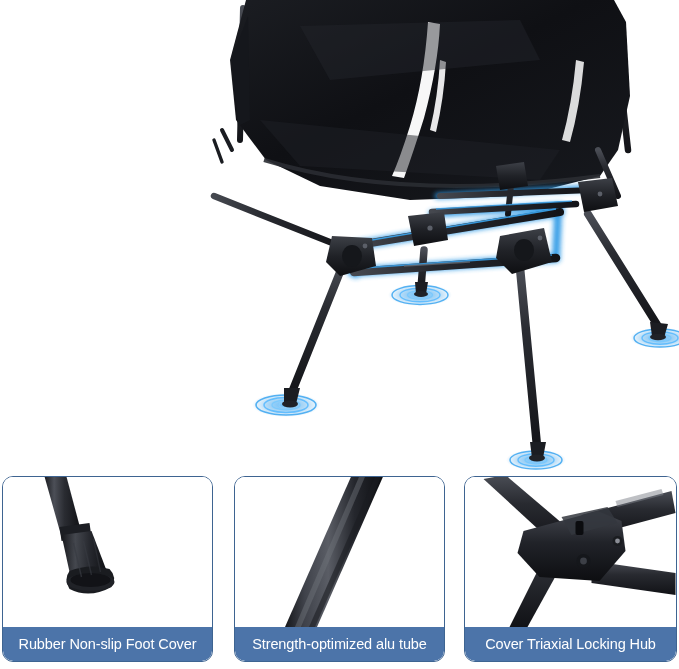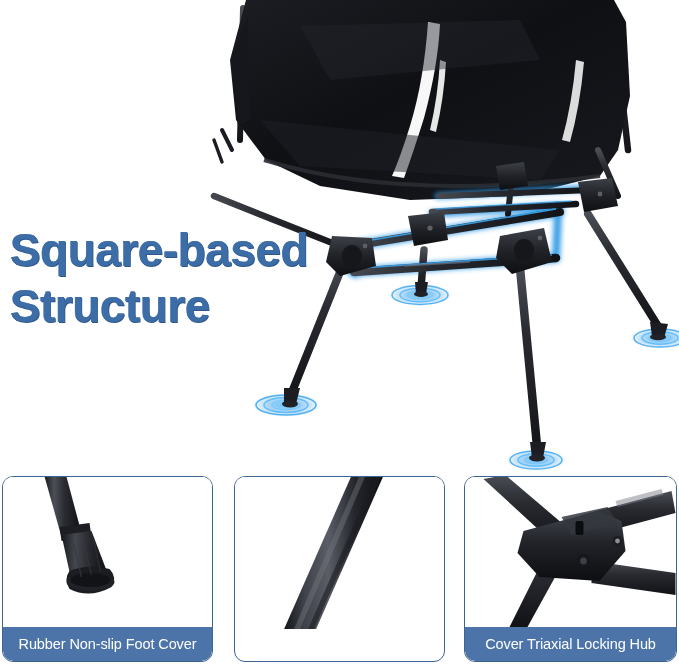--- a/index.html
+++ b/index.html
@@ -276,24 +276,20 @@
       <ellipse cx="290" cy="404" rx="8" ry="3.4" fill="#202227"></ellipse>
       <path d="M415,282 L428,282 L426,294 L416,294 Z" fill="#1b1d22"></path>
       <ellipse cx="421" cy="294" rx="7" ry="3" fill="#202227"></ellipse>
       <path d="M530,442 L546,442 L543,458 L532,458 Z" fill="#1b1d22"></path>
       <ellipse cx="537" cy="458" rx="8" ry="3.4" fill="#202227"></ellipse>
       <path d="M650,322 L668,324 L664,338 L652,336 Z" fill="#1b1d22"></path>
       <ellipse cx="658" cy="337" rx="8" ry="3.2" fill="#202227"></ellipse>
     </g>
   </svg>
 
-  <div id="headline">
-    <div class="headline-line">Square-based</div>
-    <div class="headline-line">Structure</div>
-  </div>
 </div>
 
 <div id="panels">
 
   <div class="panel" id="panel-0">
     <div class="panel-photo">
       <svg viewBox="0 0 208 152" width="100%" height="100%" xmlns="http://www.w3.org/2000/svg">
         <defs>
           <linearGradient id="p1tube" x1="0" y1="0" x2="1" y2="0">
             <stop offset="0%" stop-color="#141519"></stop>
@@ -341,20 +337,23 @@
             <stop offset="70%" stop-color="#25272d"></stop>
             <stop offset="100%" stop-color="#0c0d10"></stop>
           </linearGradient>
         </defs>
         <rect width="208" height="152" fill="#ffffff"></rect>
         <path d="M118,-6 L150,-6 L78,158 L46,158 Z" fill="url(#p2tube)"></path>
         <path d="M126,-6 L132,-6 L62,158 L56,158 Z" fill="#72757d" opacity="0.45"></path>
         <path d="M142,-6 L148,-6 L76,158 L70,158 Z" fill="#1a1c21" opacity="0.6"></path>
       </svg>
     </div>
+    <div class="panel-caption">
+      <span>Strength-optimized alu tube</span>
+    </div>
   </div>
 
   <div class="panel" id="panel-2">
     <div class="panel-photo">
       <svg viewBox="0 0 210 152" width="100%" height="100%" xmlns="http://www.w3.org/2000/svg">
         <defs>
           <linearGradient id="p3tube" x1="0" y1="0" x2="0" y2="1">
             <stop offset="0%" stop-color="#4a4d55"></stop>
             <stop offset="40%" stop-color="#282a30"></stop>
             <stop offset="100%" stop-color="#111216"></stop>

